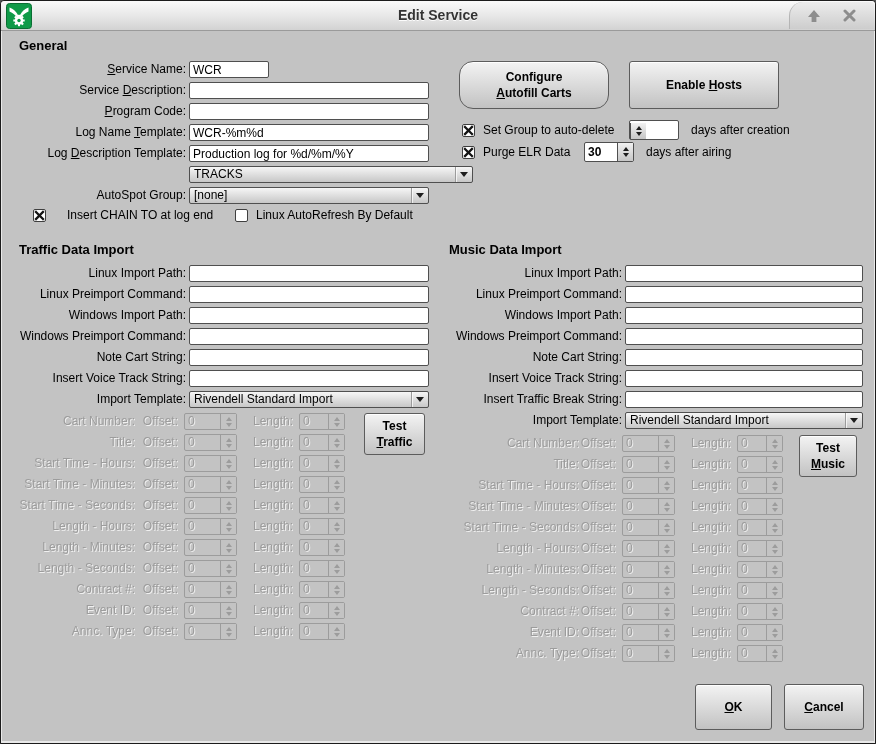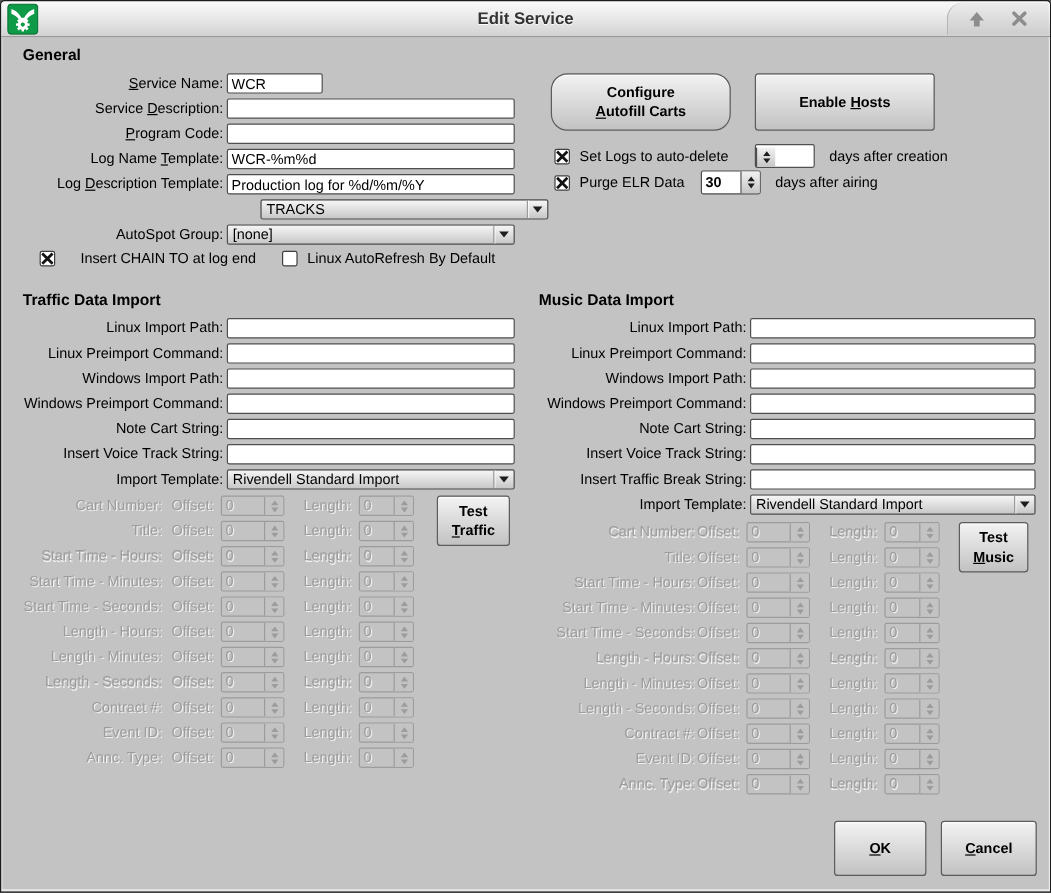--- a/index.html
+++ b/index.html
@@ -122,21 +122,21 @@
 
   <span class="lbl" style="left:0;top:102px;width:185px;"><u>P</u>rogram Code:</span>
   <input class="tf" style="left: 188px; top: 102px; width: 240px;" value="">
 
   <span class="lbl" style="left:0;top:123px;width:185px;">Log Name <u>T</u>emplate:</span>
   <input class="tf" style="left: 188px; top: 123px; width: 240px;" value="WCR-%m%d">
 
   <span class="lbl" style="left:0;top:144px;width:185px;">Log <u>D</u>escription Template:</span>
   <input class="tf" style="left: 188px; top: 144px; width: 240px;" value="Production log for %d/%m/%Y">
 
-  <div class="combo" style="left:188px;top:165px;width:240px;margin-left:28px;">
+  <div class="combo" style="left:188px;top:165px;width:284px;">
     <span class="txt">TRACKS</span>
     <span class="dd">
         <span class="arrow-dn"></span>
       </span>
   </div>
 
   <span class="lbl" style="left:0;top:186px;width:185px;">AutoSpot Group:</span>
   <div class="combo" style="left:188px;top:186px;width:240px;">
     <span class="txt">[none]</span>
     <span class="dd">
@@ -162,21 +162,21 @@
   </div>
   <div class="btn" style="left:628px;top:60px;width:150px;height:48px;">
     <span>Enable <u>H</u>osts</span>
   </div>
 
   <span class="cb checked" style="left:461px;top:123px;">
     <svg viewBox="0 0 11 11">
         <path d="M2 2 L9 9 M9 2 L2 9" stroke="#141414" stroke-width="2.3" stroke-linecap="square"></path>
       </svg>
   </span>
-  <span class="llbl" style="left:482px;top:121px;">Set Logs to auto-delete</span>
+  <span class="llbl" style="left:482px;top:121px;">Set Group to auto-delete</span>
   <div class="spin" style="left:628px;top:119px;width:50px;height:20px;flex-direction:column;">
     <span class="val" style="line-height:18px;">60</span>
     <span class="btns">
         <span class="tri-up"></span>
         <span class="tri-dn"></span>
       </span>
   </div>
   <span class="llbl" style="left:690px;top:121px;">days after creation</span>
 
   <span class="cb checked" style="left:461px;top:145px;">

